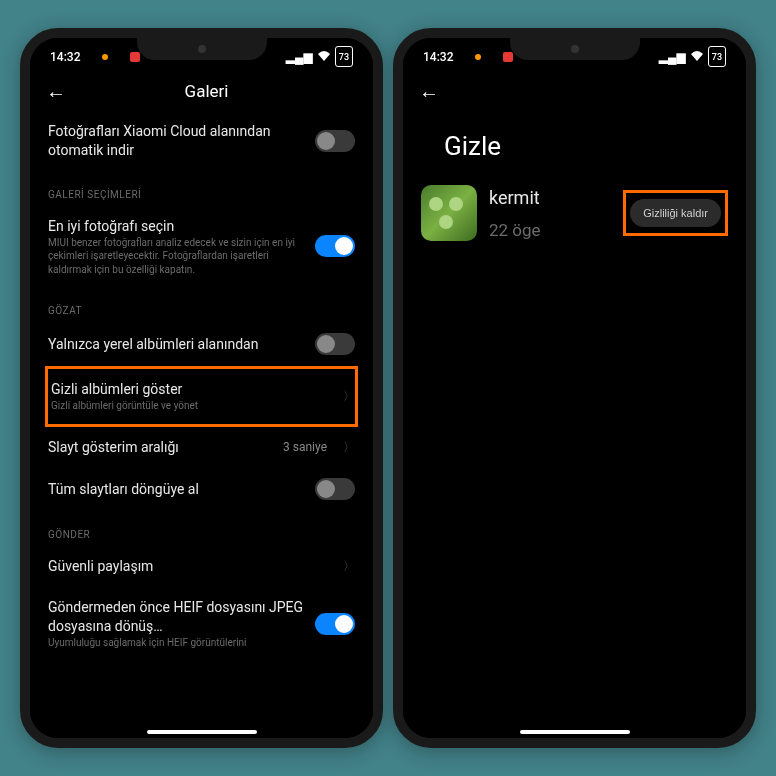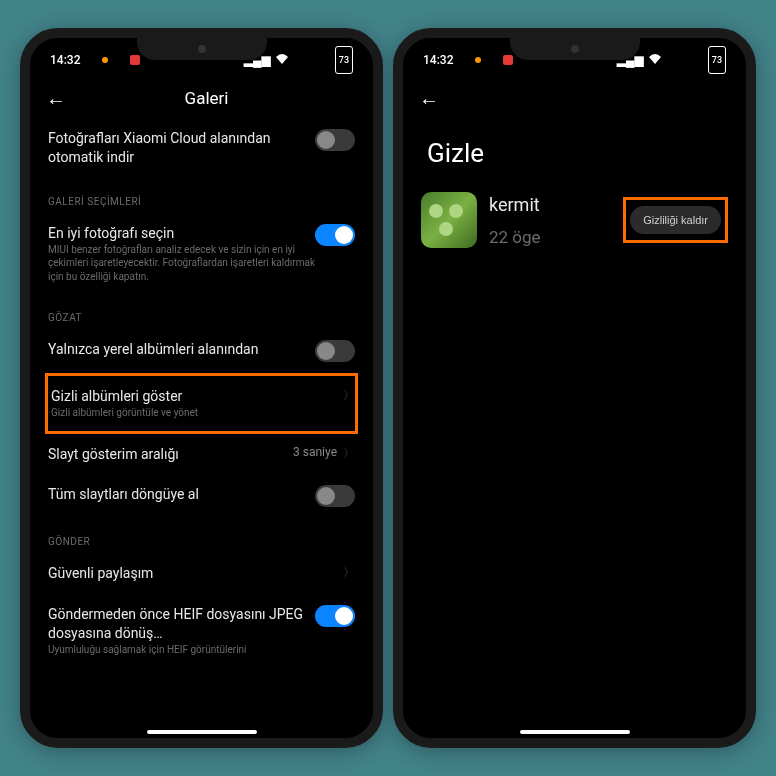--- a/index.html
+++ b/index.html
@@ -67,22 +67,21 @@
 .dot-orange { width: 6px; height: 6px; background: #ff9800; border-radius: 50%; }
 .dot-red { width: 10px; height: 10px; background: #e53935; border-radius: 2px; }
 .signal-icon, .wifi-icon { color: #fff; }
 .battery-box {
   border: 1px solid #fff;
   border-radius: 3px;
   padding: 0 3px;
   font-size: 9px;
   display: flex;
   align-items: center;
-  height: 28px;
-  margin-left: 42px;
+  height: 21px;
 }
 .header-row {
   display: flex;
   align-items: center;
   padding: 8px 16px;
   gap: 20px;
 }
 .back-arrow {
   font-size: 20px;
   color: #fff;
@@ -94,23 +93,23 @@
   font-size: 17px;
   margin-right: 30px;
 }
 .content {
   flex: 1;
   overflow-y: hidden;
   padding: 0 18px;
 }
 .setting-row {
   display: flex;
-  align-items: flex-start;
+  align-items: center;
   padding: 11px 0;
-  gap: 0;
+  gap: 10px;
 }
 .setting-text { flex: 1; }
 .setting-label {
   font-size: 14px;
   color: #e8e8e8;
   line-height: 1.35;
 }
 .setting-desc {
   font-size: 10px;
   color: #6b6b6b;
@@ -156,21 +155,22 @@
   left: 50%;
   transform: translateX(-50%);
   width: 110px;
   height: 4px;
   background: #fff;
   border-radius: 2px;
 }
 .big-title {
   font-size: 26px;
   font-weight: 400;
-  padding: 20px 24px 24px;
+  padding: 20px 18px 24px;
+  margin-left: 23px;
 }
 .album-row {
   display: flex;
   align-items: center;
   padding: 0 18px;
   gap: 12px;
 }
 .album-thumb {
   width: 56px;
   height: 56px;

